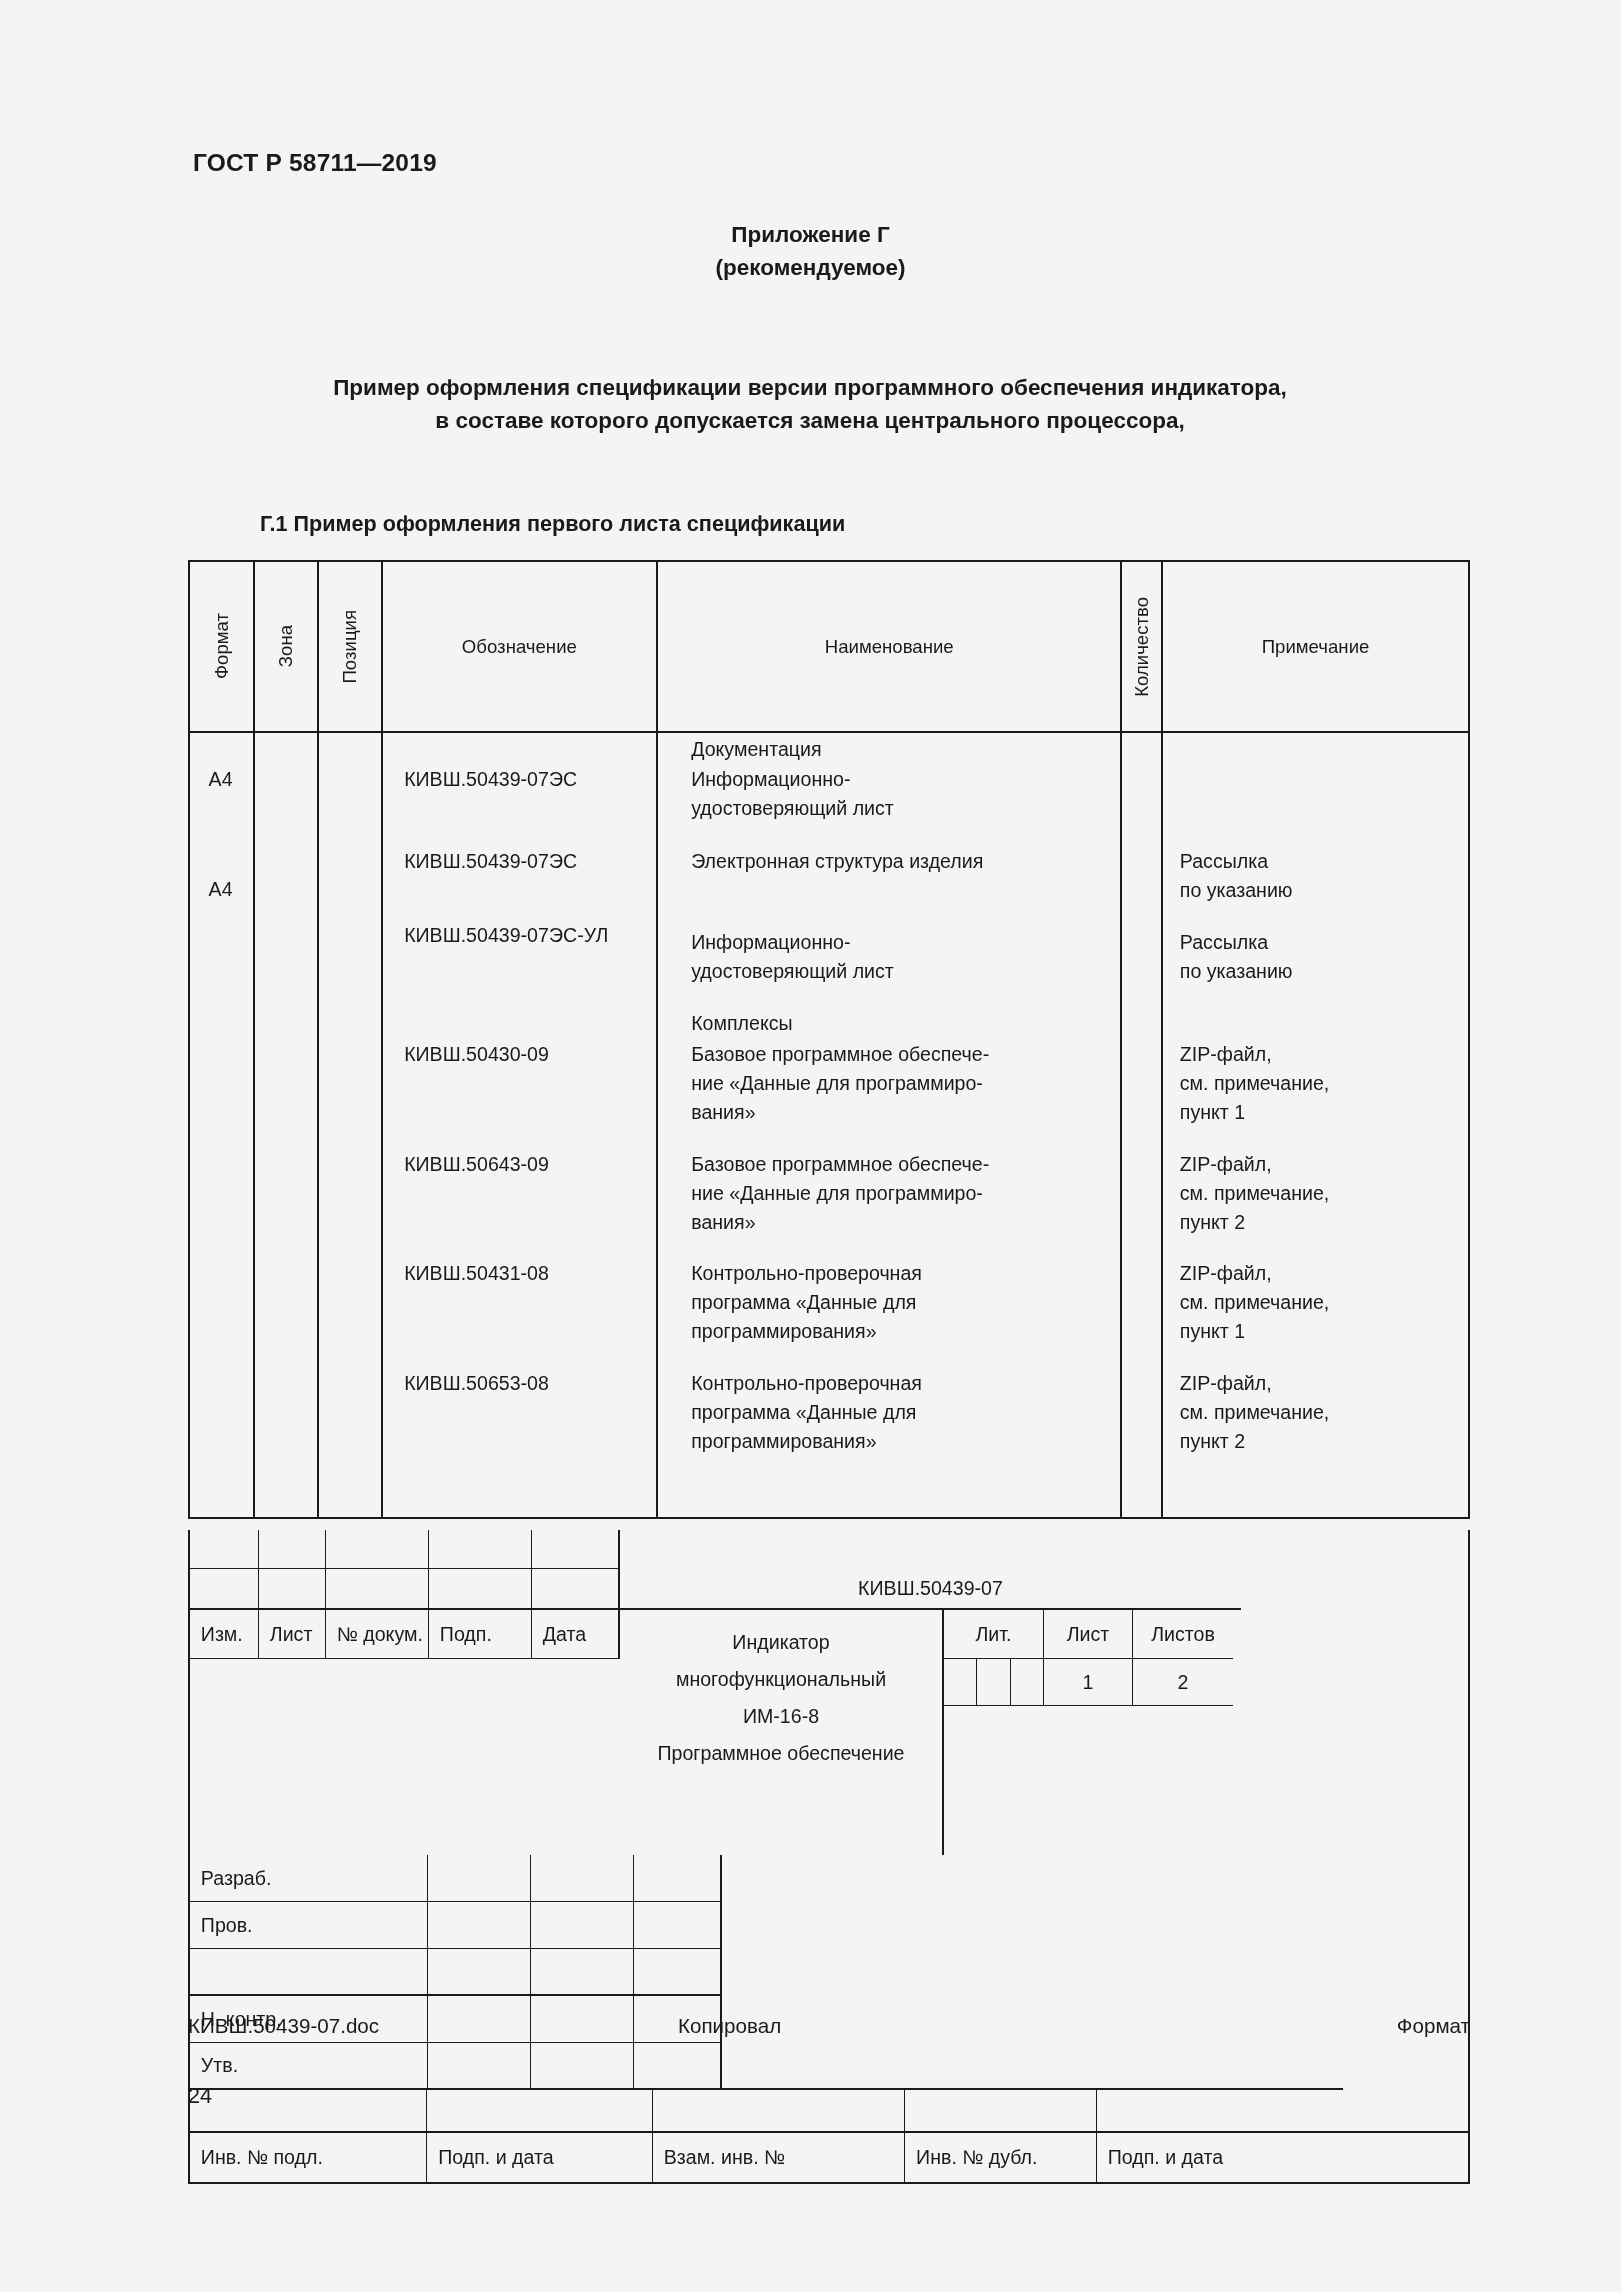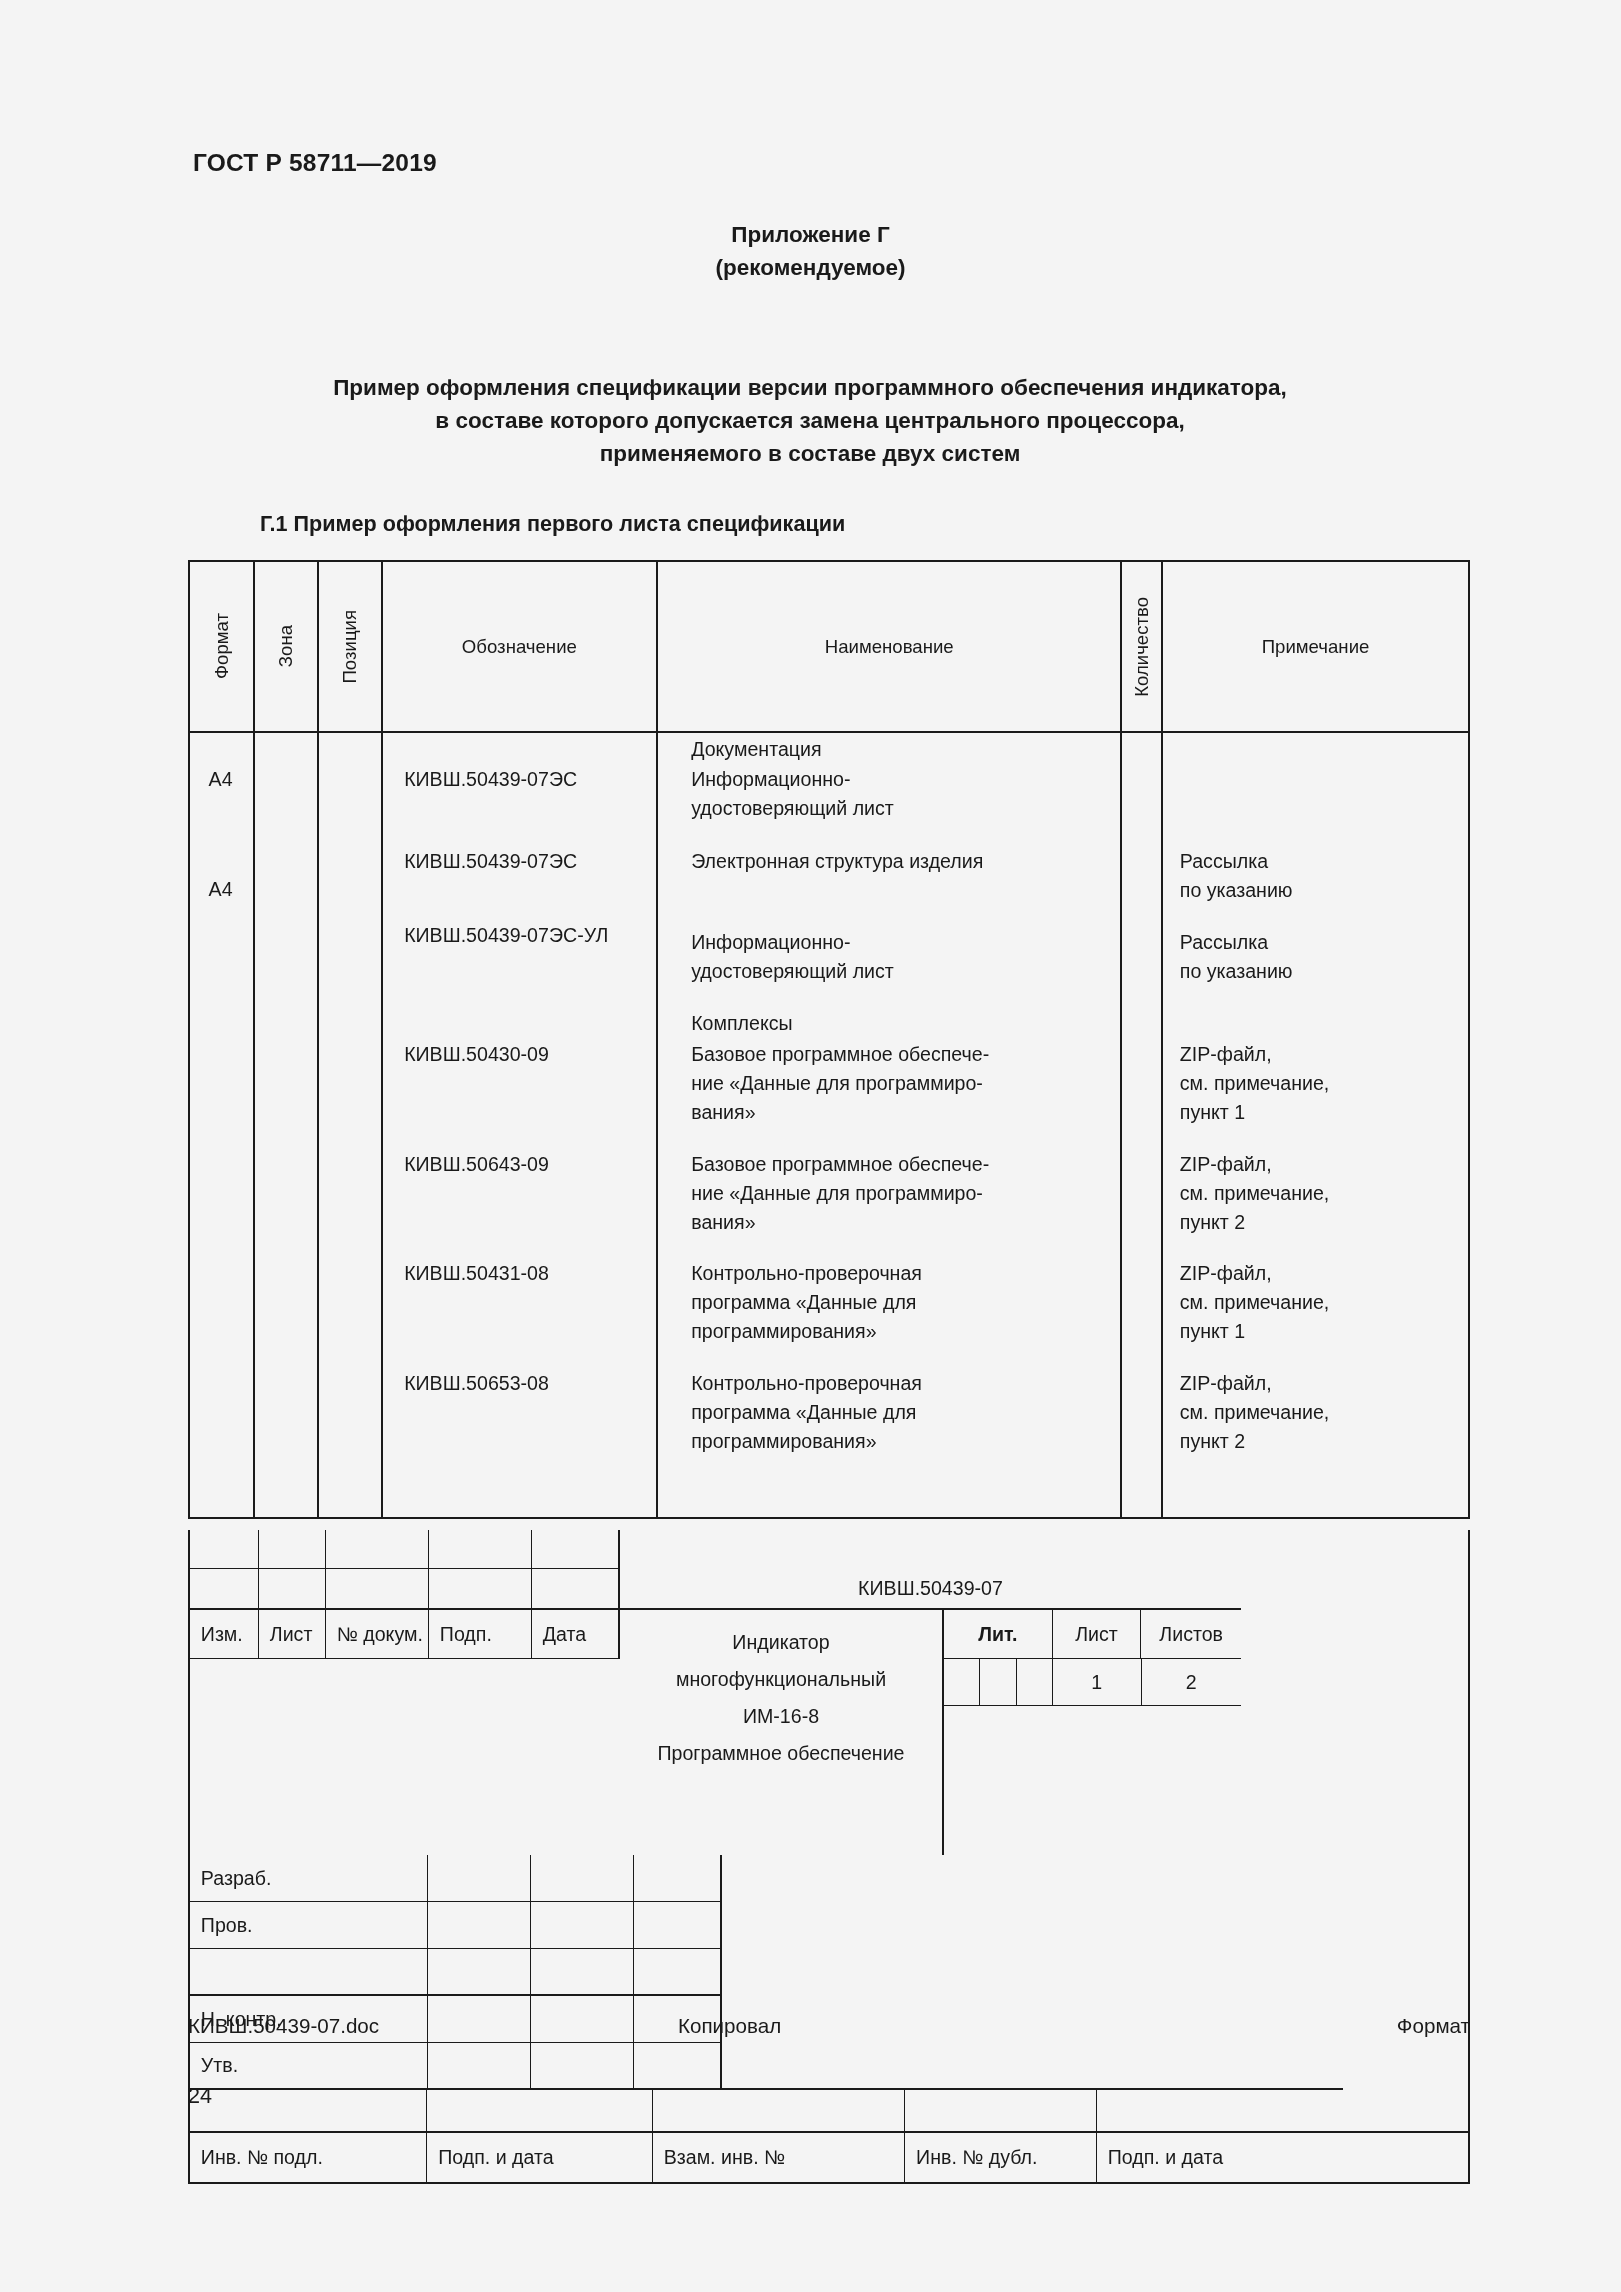--- a/index.html
+++ b/index.html
@@ -160,21 +160,21 @@
   .s-cell.nob { border-bottom: none; }
   .s-cell.nor { border-right: none; }
   .s-cell.thick-b { border-bottom: 2.5px solid #1a1a1a; }
   .s-cell.thick-r { border-right: 2.5px solid #1a1a1a; }
 
   .w-izm   { width: 69px; }
   .w-list  { width: 67px; }
   .w-dokum { width: 103px; }
   .w-podp  { width: 103px; }
   .w-data  { width: 88px; }
-  .w-lit   { width: 109px; font-weight: bold; }
+  .w-lit   { width: 100px; }
   .w-lst   { width: 89px; }
   .w-lstv  { width: 100px; }
 
   .title-cell {
     width: 324px;
     border-right: 2.5px solid #1a1a1a;
     box-sizing: border-box;
     display: flex;
     flex-direction: column;
     align-items: center;
@@ -231,21 +231,20 @@
   <div class="std-header">ГОСТ Р 58711—2019</div>
 
   <div class="appendix-block">
     <div class="appendix-line">Приложение Г</div>
     <div class="appendix-line">(рекомендуемое)</div>
   </div>
 
   <div class="main-title">
     <div>Пример оформления спецификации версии программного обеспечения индикатора,</div>
     <div>в составе которого допускается замена центрального процессора,</div>
-    <div>применяемого в составе двух систем</div>
   </div>
 
   <div class="subsection">Г.1 Пример оформления первого листа спецификации</div>
 
   <div class="spec-table">
 
     <div class="row hdr-row">
       <div class="hdr-cell c-format">
         <span class="vert">Формат</span>
       </div>

